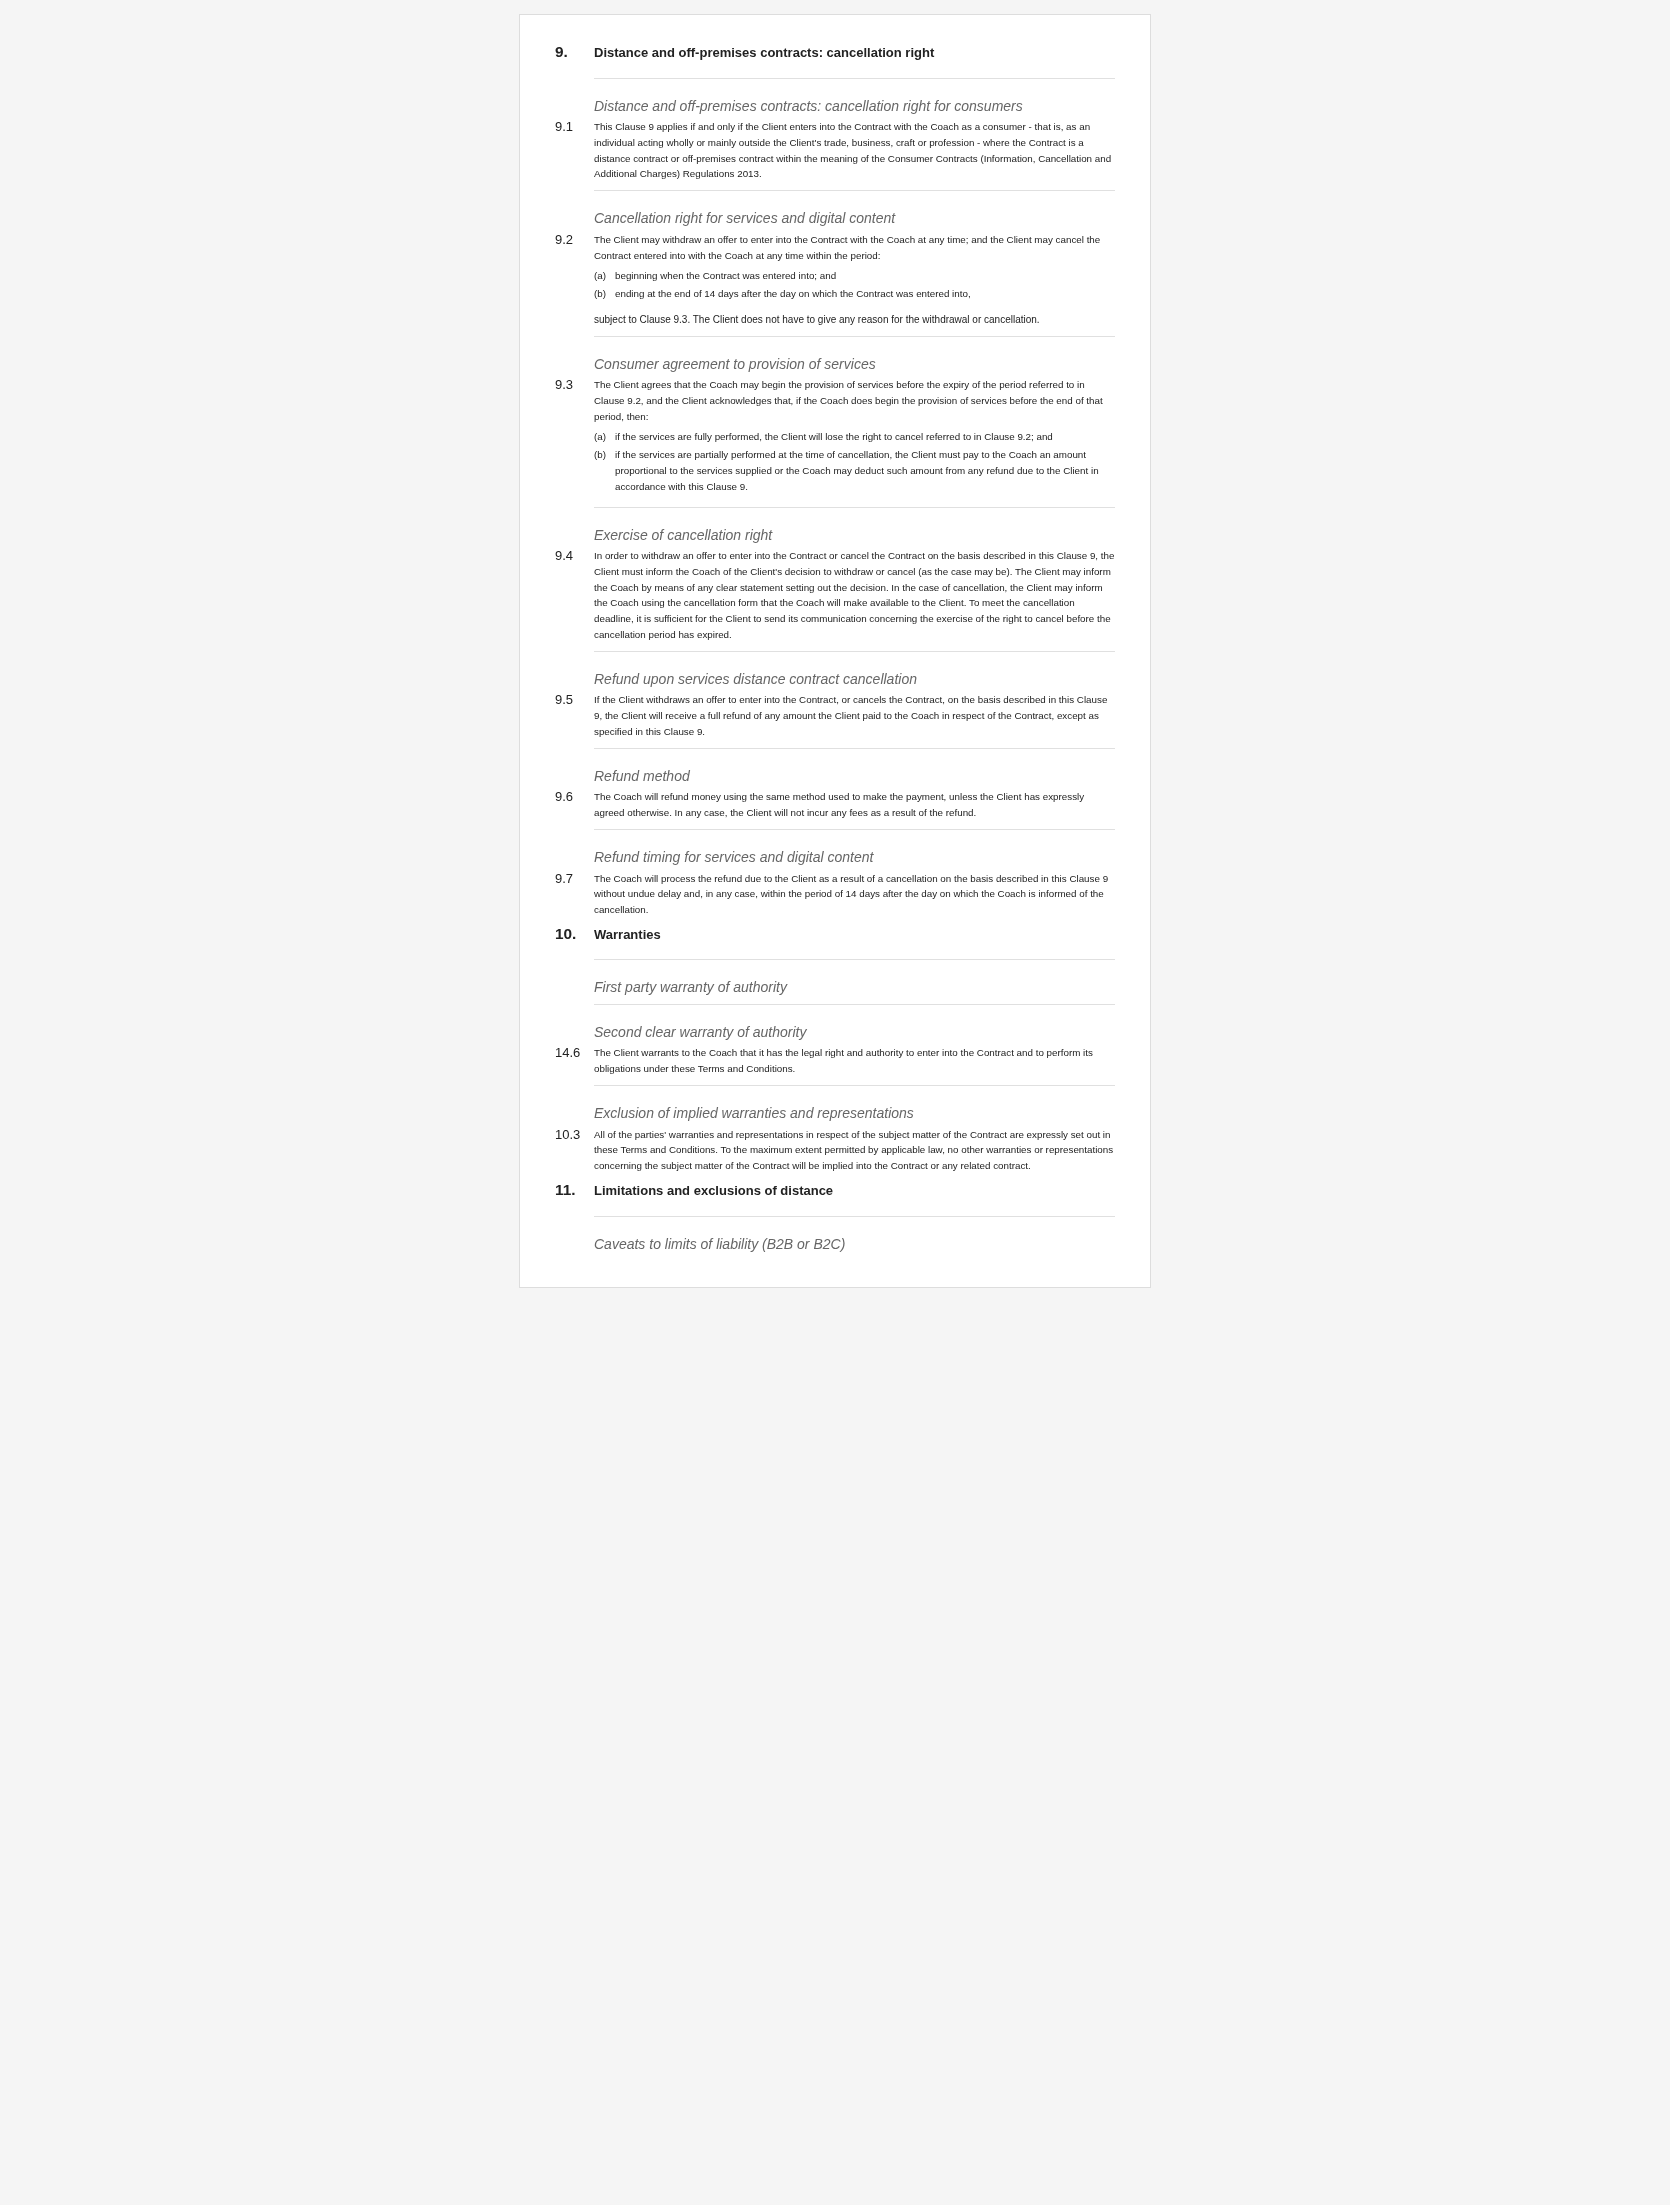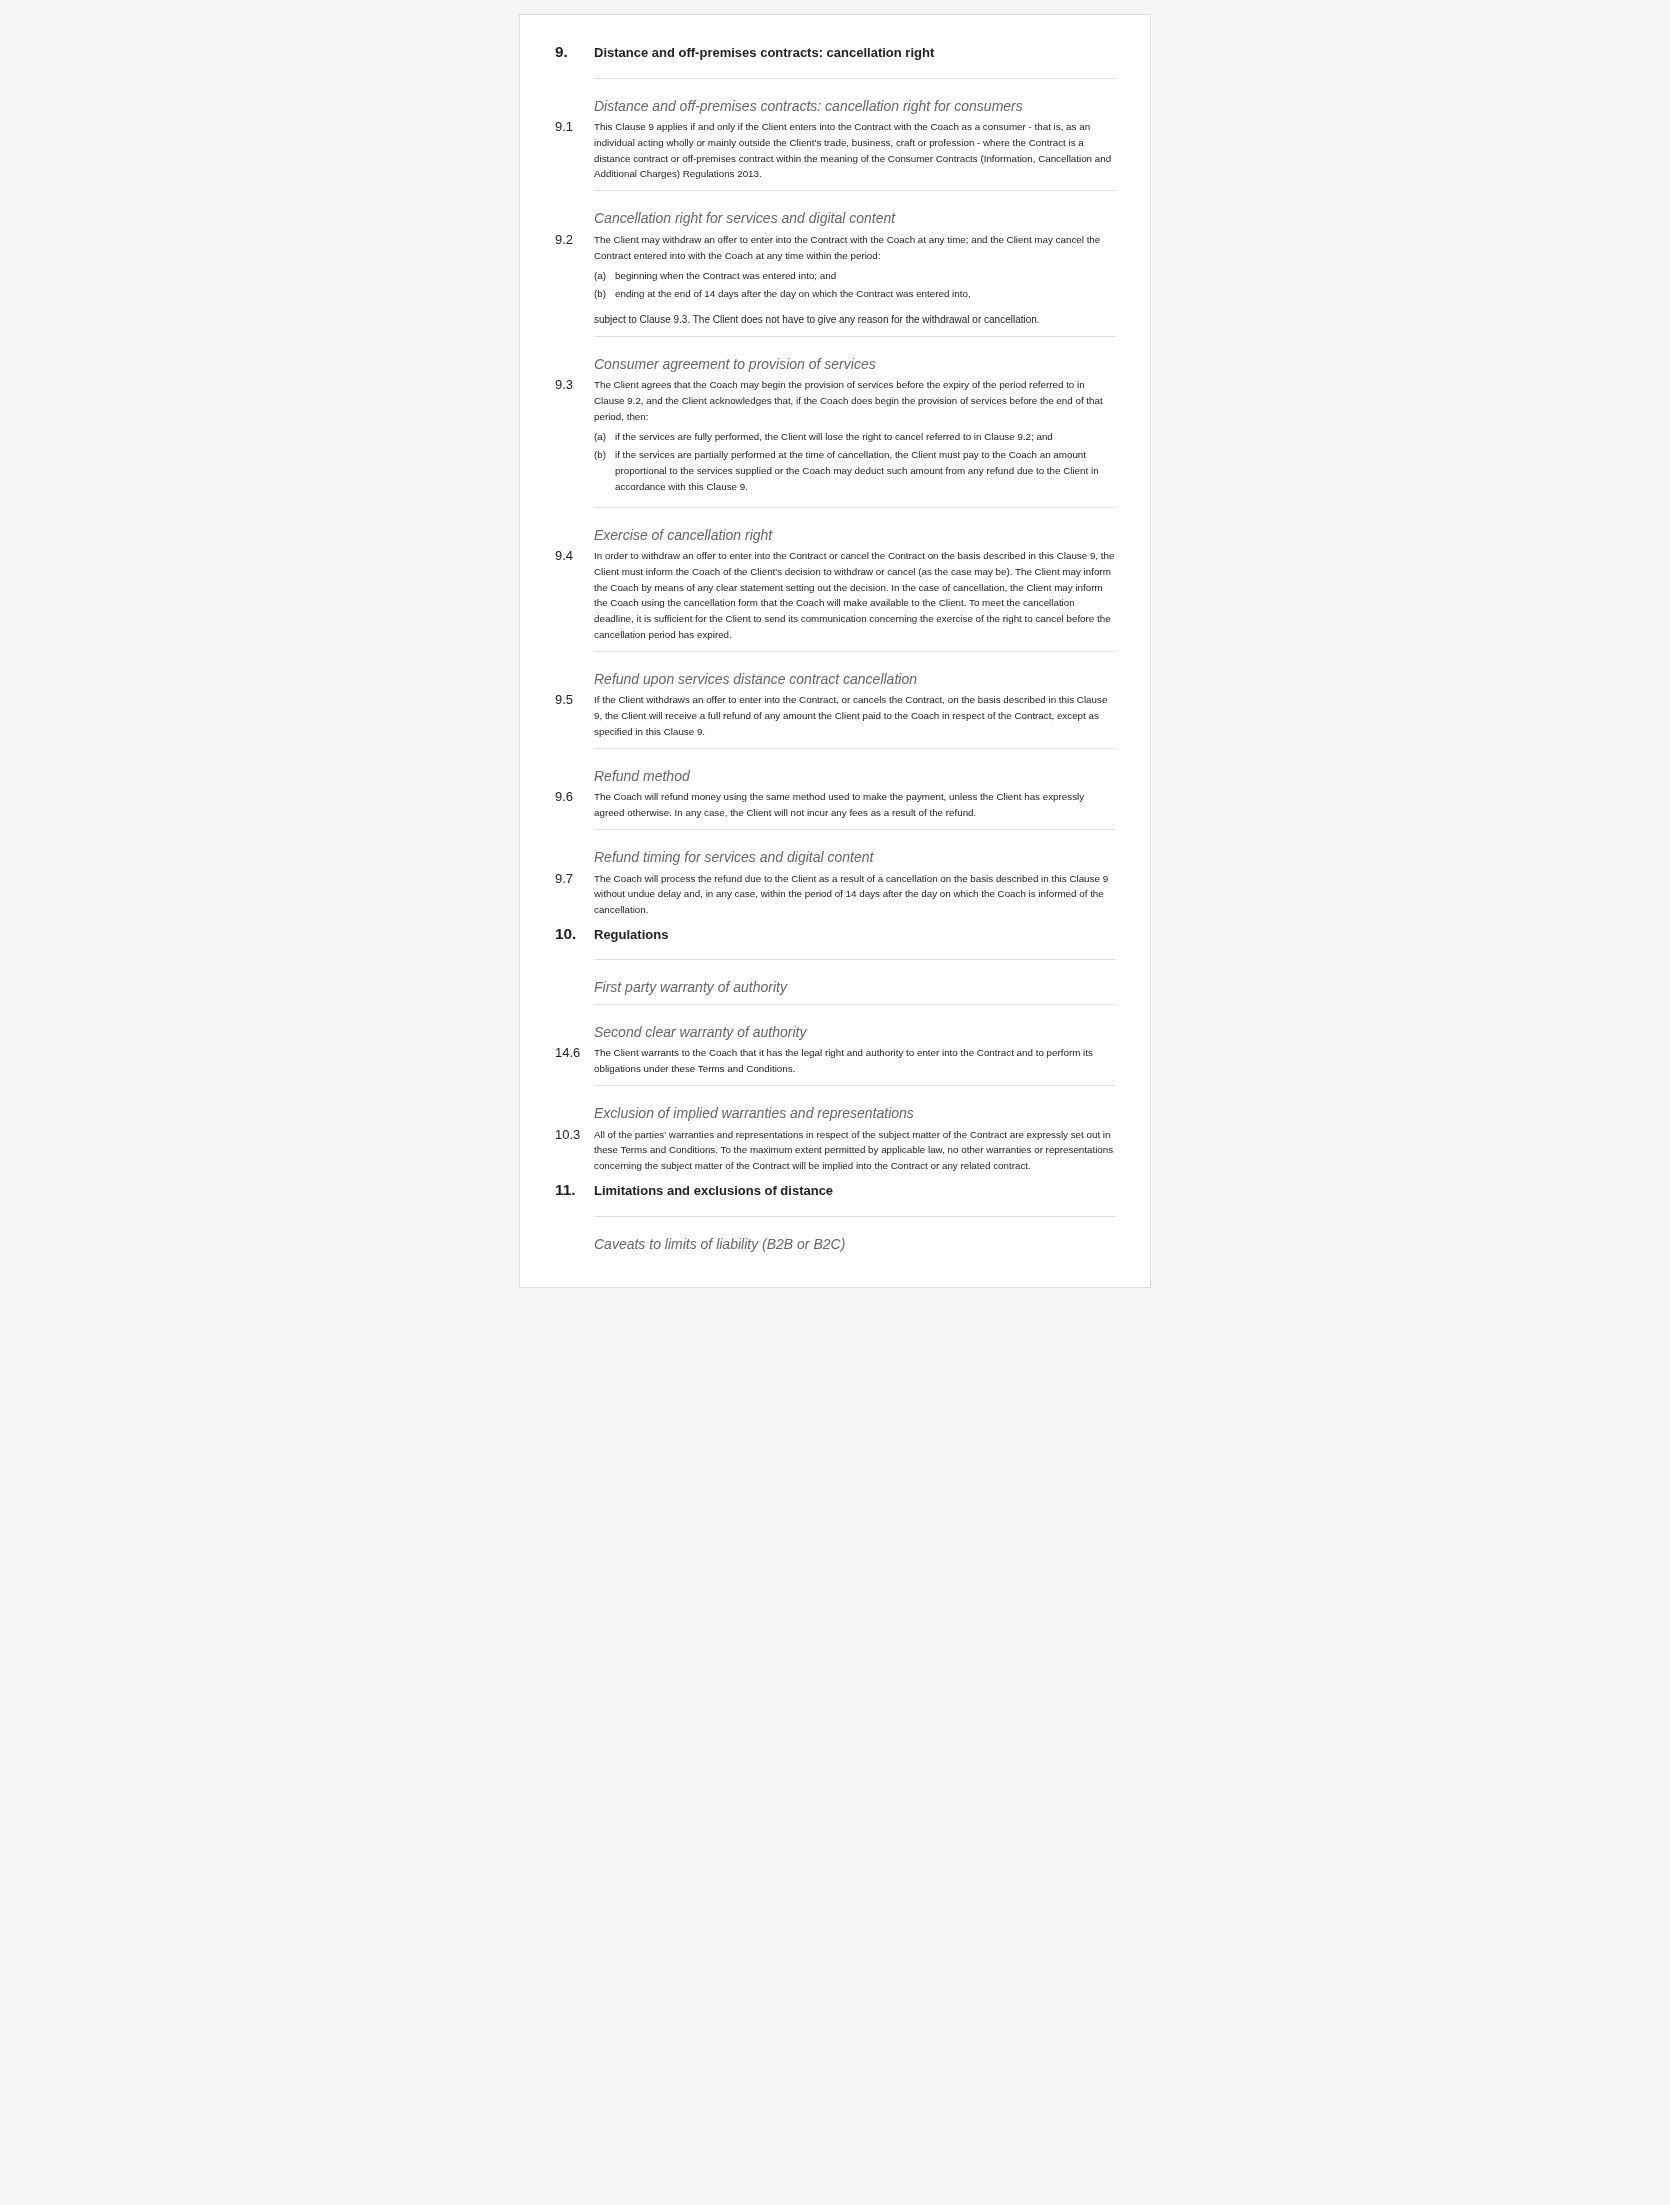--- a/index.html
+++ b/index.html
@@ -177,21 +177,21 @@
       </div>
       <div class="clause-container">
         <div class="sub-heading">Refund timing for services and digital content</div>
         <div class="clause-row">
           <div class="clause-num">9.7</div>
           <div class="clause-text">The Coach will process the refund due to the Client as a result of a cancellation on the basis described in this Clause 9 without undue delay and, in any case, within the period of 14 days after the day on which the Coach is informed of the cancellation.</div>
         </div>
       </div>
       <div class="section-heading">
         <span class="section-number">10.</span>
-        <span class="section-title">Regulations</span>
+        <span class="section-title">Warranties</span>
       </div>
       <div class="clause-container">
         <div class="sub-heading">First party warranty of authority</div>
       </div>
       <div class="clause-container">
         <div class="sub-heading">Second clear warranty of authority</div>
         <div class="clause-row">
           <div class="clause-num">14.6</div>
           <div class="clause-text">The Client warrants to the Coach that it has the legal right and authority to enter into the Contract and to perform its obligations under these Terms and Conditions.</div>
         </div>

